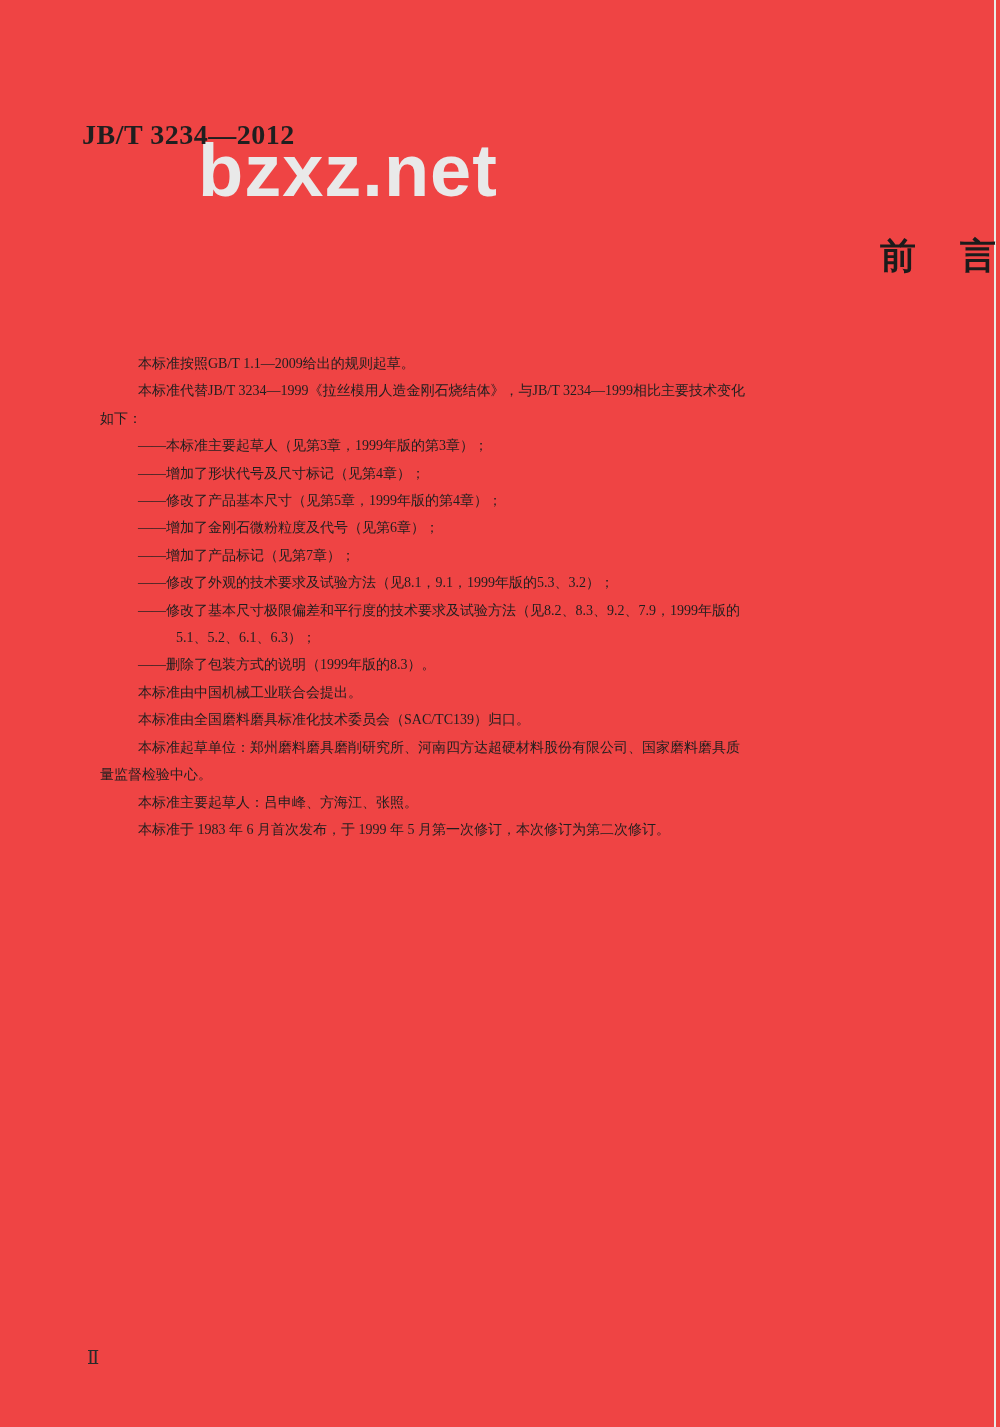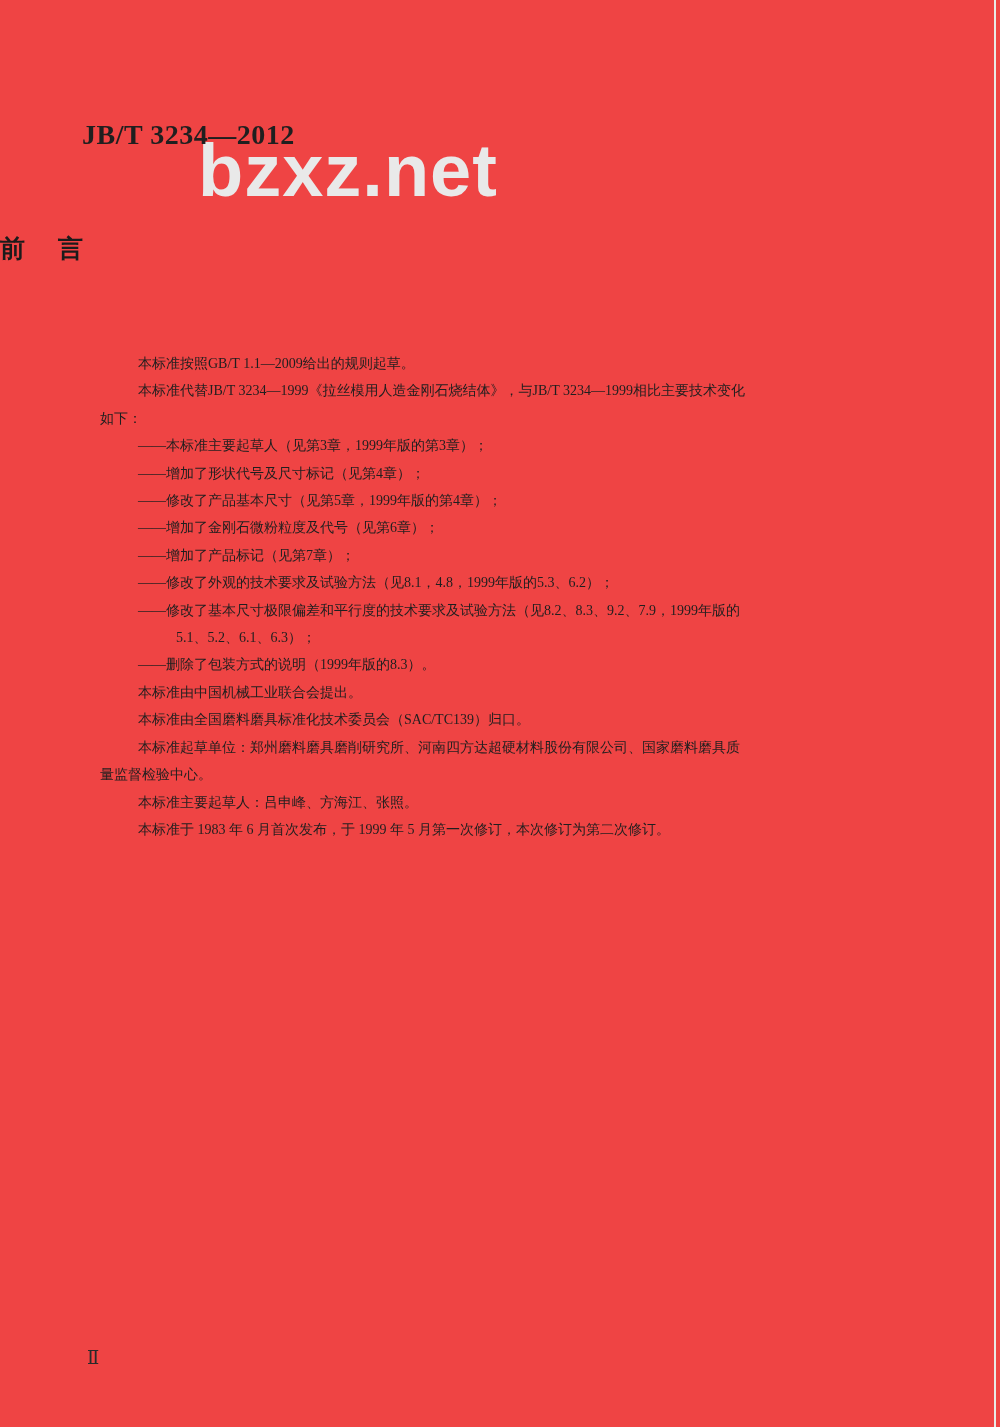--- a/index.html
+++ b/index.html
@@ -44,22 +44,22 @@
     letter-spacing: 1px;
     color: #e9e9e9;
     white-space: nowrap;
     user-select: none;
   }
   .doc-title {
     position: absolute;
     left: 0;
     top: 232px;
     width: 100%;
-    text-align: left;
-    font-size: 25px;
+    text-align: right;
+    font-size: 36px;
     font-weight: bold;
     letter-spacing: 4px;
     color: #1b1b1b;
     white-space: nowrap;
   }
   .foreword {
     position: absolute;
     left: 100px;
     top: 326px;
     width: 832px;
@@ -99,21 +99,21 @@
 
   <div class="foreword">
     <div class="ln first">本标准按照GB/T 1.1—2009给出的规则起草。</div>
     <div class="ln first">本标准代替JB/T 3234—1999《拉丝模用人造金刚石烧结体》，与JB/T 3234—1999相比主要技术变化</div>
     <div class="ln">如下：</div>
     <div class="ln first">——本标准主要起草人（见第3章，1999年版的第3章）；</div>
     <div class="ln first">——增加了形状代号及尺寸标记（见第4章）；</div>
     <div class="ln first">——修改了产品基本尺寸（见第5章，1999年版的第4章）；</div>
     <div class="ln first">——增加了金刚石微粉粒度及代号（见第6章）；</div>
     <div class="ln first">——增加了产品标记（见第7章）；</div>
-    <div class="ln first">——修改了外观的技术要求及试验方法（见8.1，4.8，1999年版的5.3、6.2）；</div>
+    <div class="ln first">——修改了外观的技术要求及试验方法（见8.1，9.1，1999年版的5.3、3.2）；</div>
     <div class="ln first">——修改了基本尺寸极限偏差和平行度的技术要求及试验方法（见8.2、8.3、9.2、7.9，1999年版的</div>
     <div class="ln hang">5.1、5.2、6.1、6.3）；</div>
     <div class="ln first">——删除了包装方式的说明（1999年版的8.3）。</div>
     <div class="ln first">本标准由中国机械工业联合会提出。</div>
     <div class="ln first">本标准由全国磨料磨具标准化技术委员会（SAC/TC139）归口。</div>
     <div class="ln first">本标准起草单位：郑州磨料磨具磨削研究所、河南四方达超硬材料股份有限公司、国家磨料磨具质</div>
     <div class="ln">量监督检验中心。</div>
     <div class="ln first">本标准主要起草人：吕申峰、方海江、张照。</div>
     <div class="ln first">本标准于 1983 年 6 月首次发布，于 1999 年 5 月第一次修订，本次修订为第二次修订。</div>
   </div>

